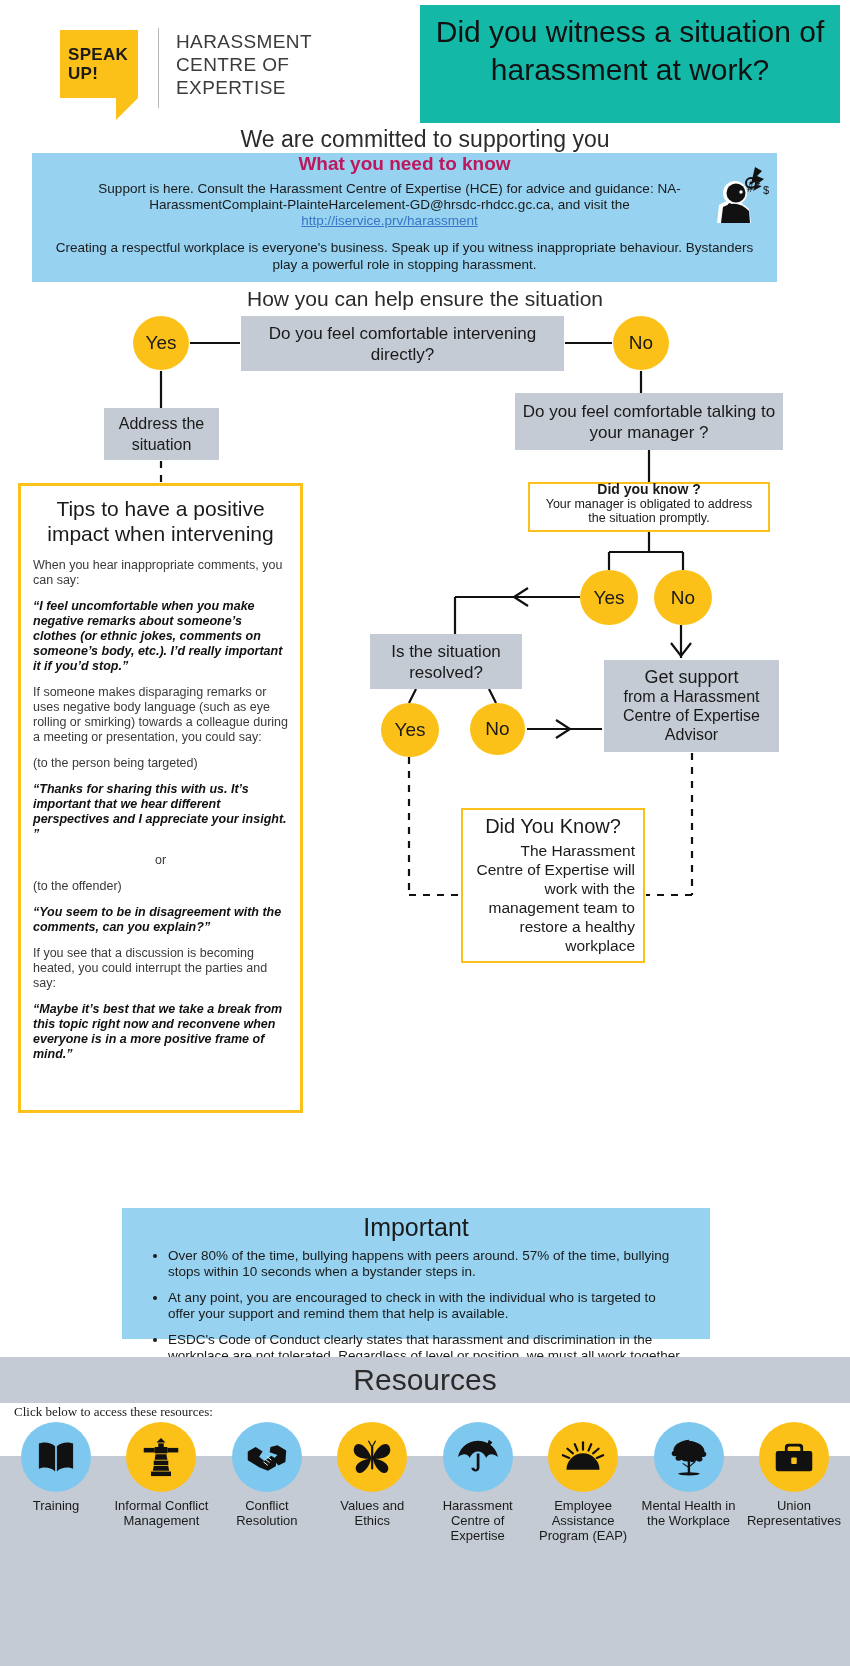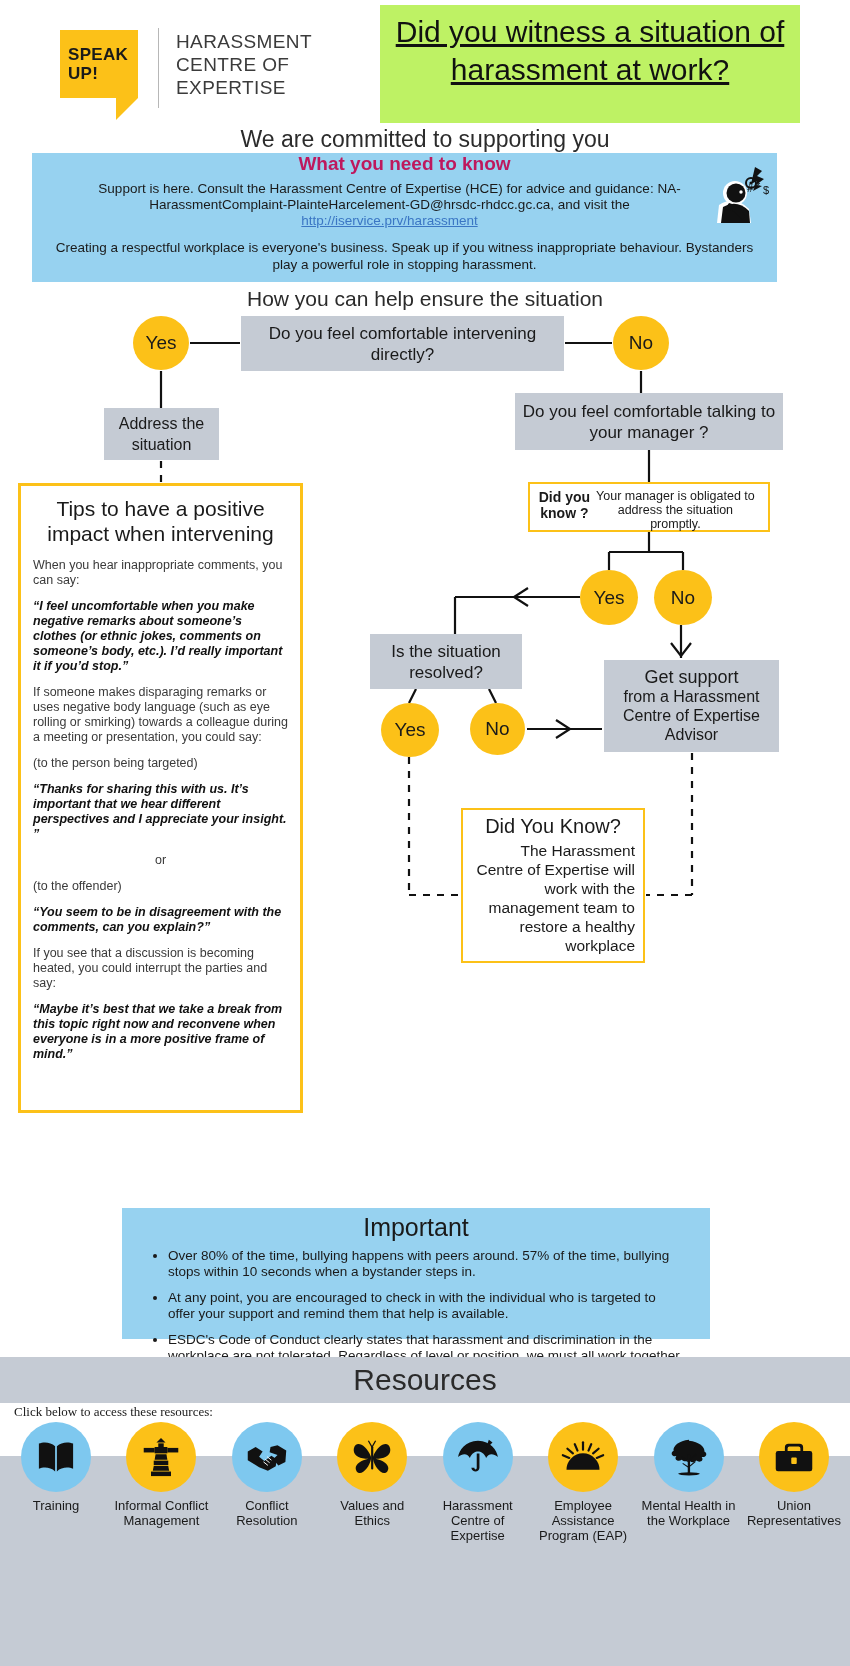--- a/index.html
+++ b/index.html
@@ -35,25 +35,24 @@
   #logo-divider {
     position: absolute; left: 98px; top: 6px;
     width: 1px; height: 80px; background: #b7b7b7;
   }
   #logo-words {
     position: absolute; left: 116px; top: 8px;
     font-size: 19px; line-height: 23px; color: #3b3b3b; letter-spacing: .4px;
   }
 
   #hero {
-    left: 380px; top: 5px; width: 420px; min-height: 118px;
-    background: #bef264; color: #111;
+    left: 420px; top: 5px; width: 420px; min-height: 118px;
+    background: #14b8a6; color: #111;
     font-size: 30px; line-height: 38px; text-align: center;
     padding: 8px 10px 10px;
-    text-decoration: underline;
   }
 
   #committed {
     left: 0; top: 126px; width: 850px; text-align: center;
     font-size: 23px; color: #2b2b2b;
   }
 
   
   #know-box {
     left: 32px; top: 153px; width: 745px; height: 129px;
@@ -94,21 +93,21 @@
     display: flex; align-items: center; justify-content: center;
     font-size: 19px; color: #1a1a1a;
   }
 
   #q1 { left: 241px; top: 316px; width: 323px; height: 55px; }
   #c-yes1 { left: 133px; top: 316px; width: 56px; height: 54px; }
   #c-no1  { left: 613px; top: 316px; width: 56px; height: 54px; }
   #addr   { left: 104px; top: 408px; width: 115px; height: 52px; font-size: 16px; }
   #q2     { left: 515px; top: 393px; width: 268px; height: 57px; }
   #dyk1   { left: 528px; top: 482px; width: 242px; height: 50px;
-            display:flex; flex-direction:row; justify-content:flex-start; }
+            display:flex; flex-direction:column; justify-content:flex-end; }
   #dyk1 .t { font-size: 14px; font-weight: bold; }
   #dyk1 .b { font-size: 12.5px; line-height: 14px; }
   #c-yes2 { left: 580px; top: 570px; width: 58px; height: 55px; }
   #c-no2  { left: 654px; top: 570px; width: 58px; height: 55px; }
   #q3     { left: 370px; top: 634px; width: 152px; height: 55px; }
   #c-yes3 { left: 381px; top: 703px; width: 58px; height: 54px; }
   #c-no3  { left: 470px; top: 703px; width: 55px; height: 52px; }
   #getsup { left: 604px; top: 660px; width: 175px; height: 92px;
             flex-direction: column; font-size: 16px; line-height: 19px; }
   #getsup .big { font-size: 18px; }

